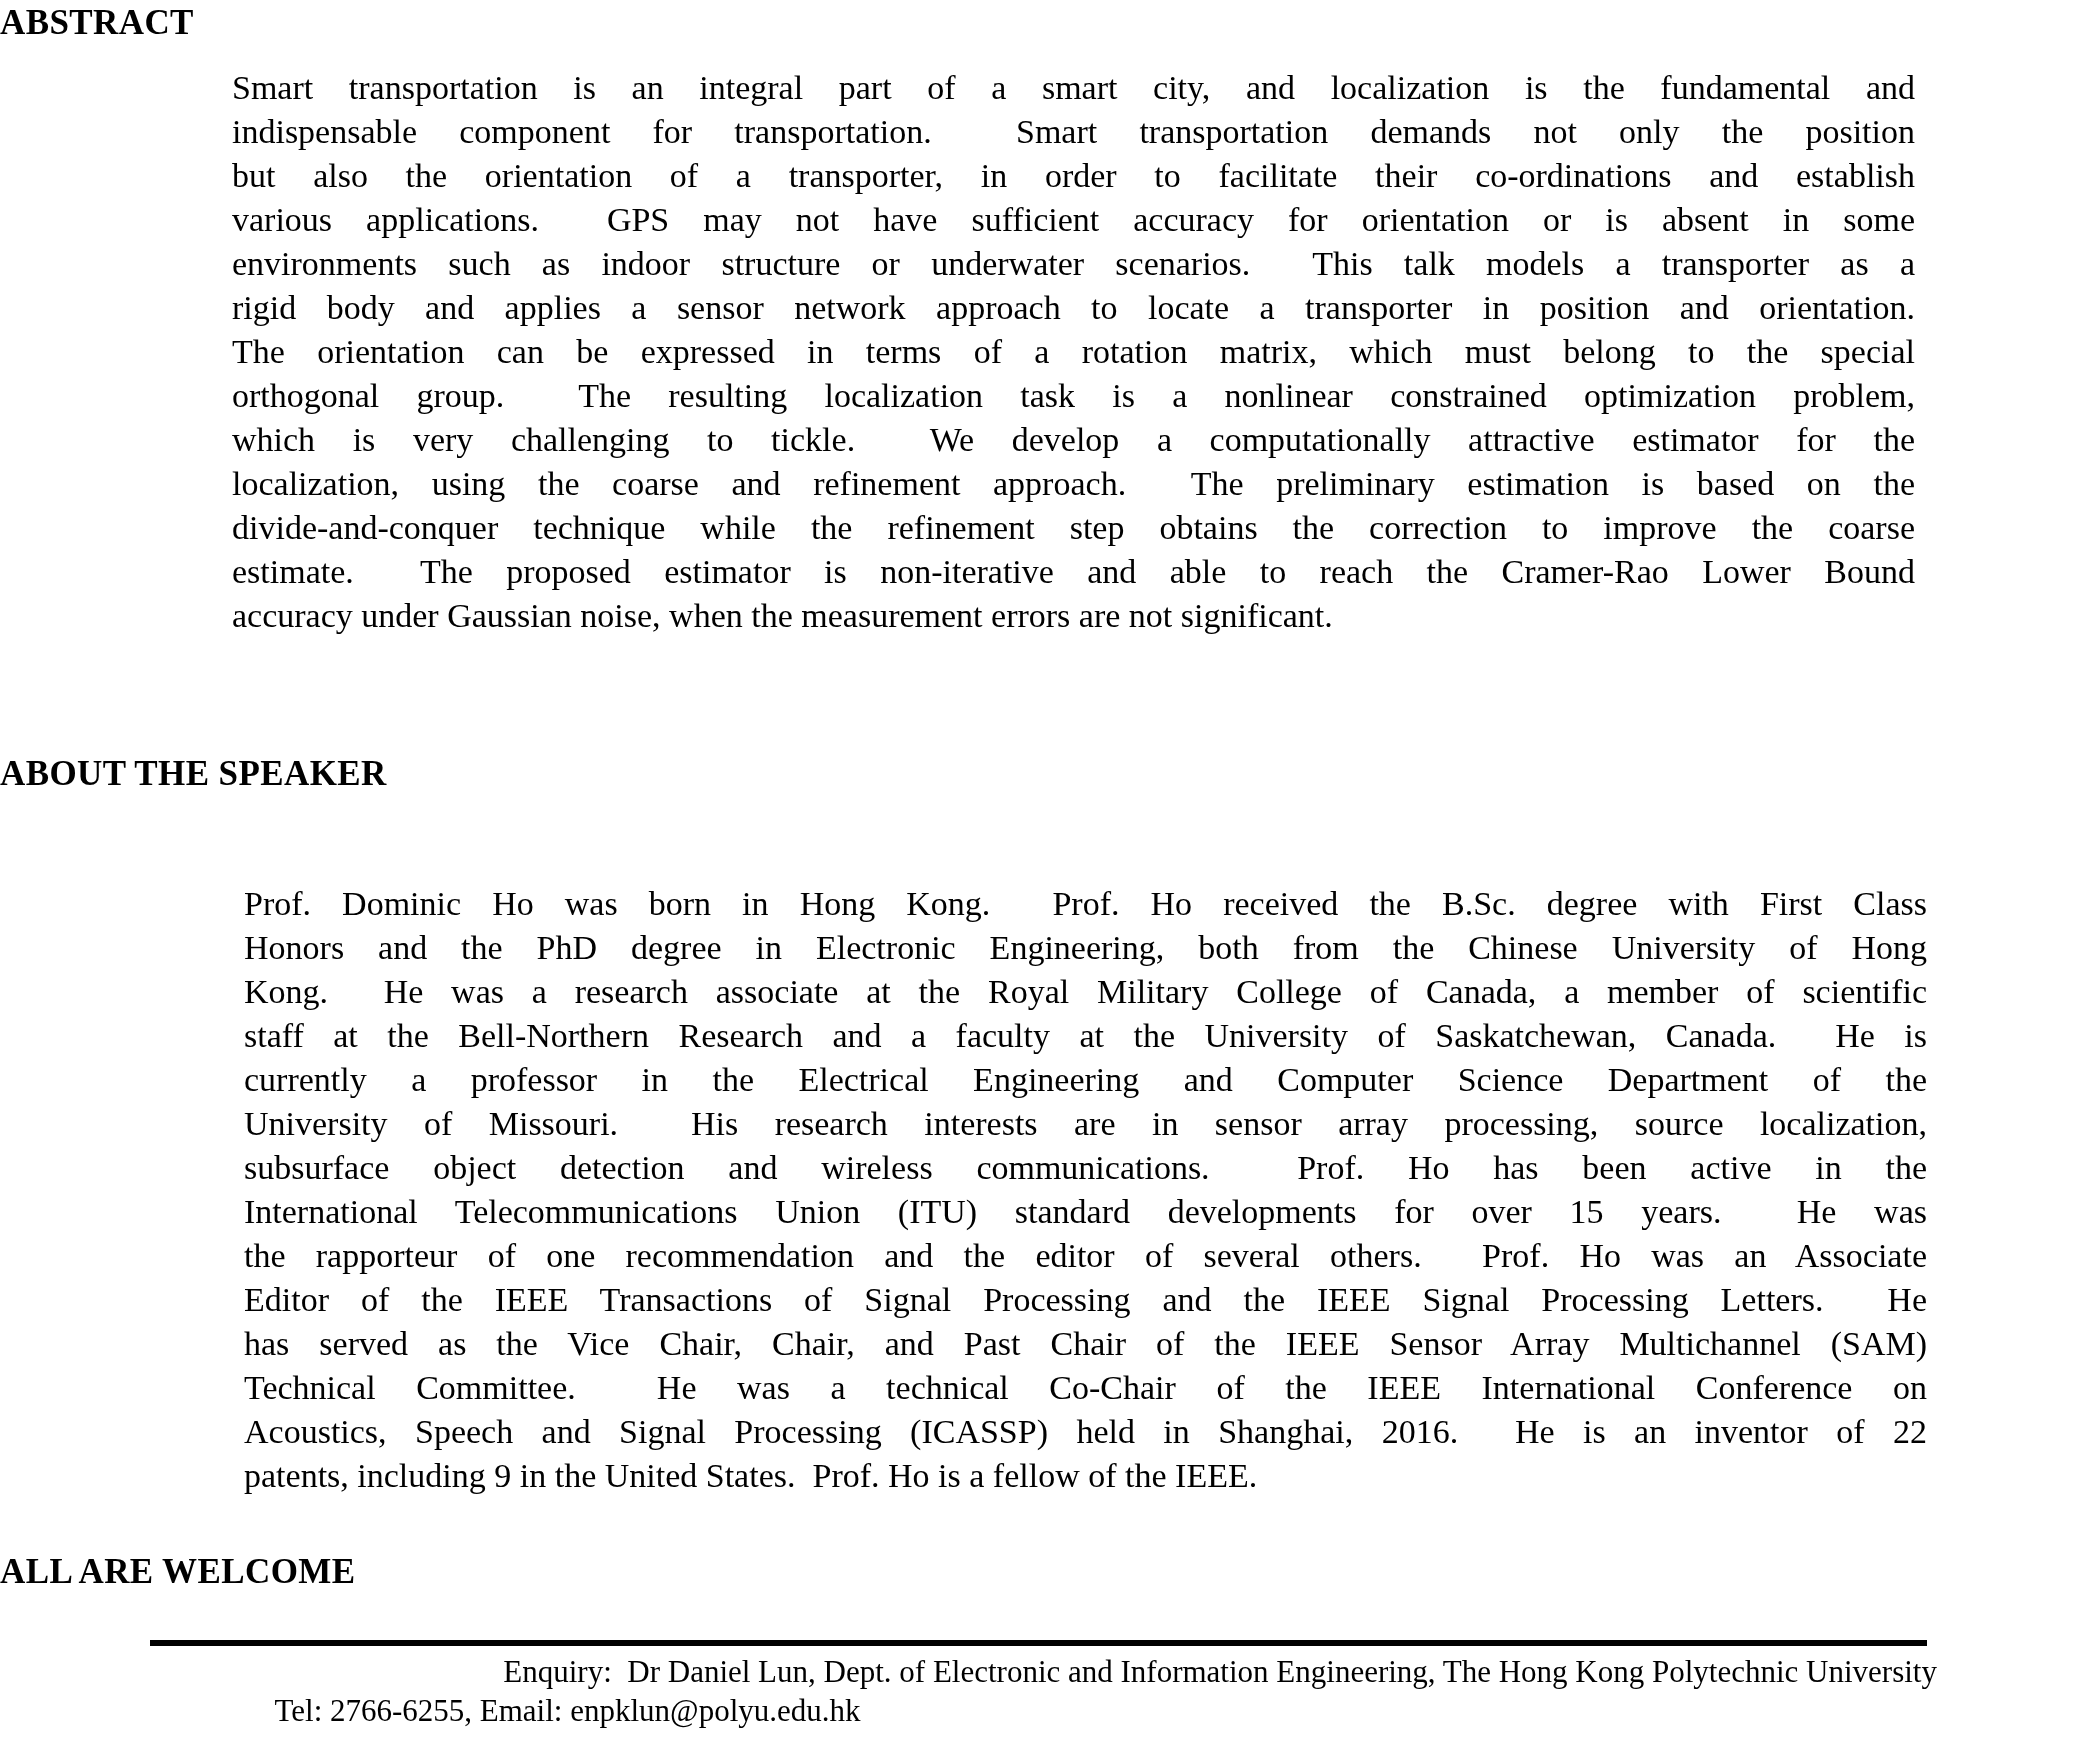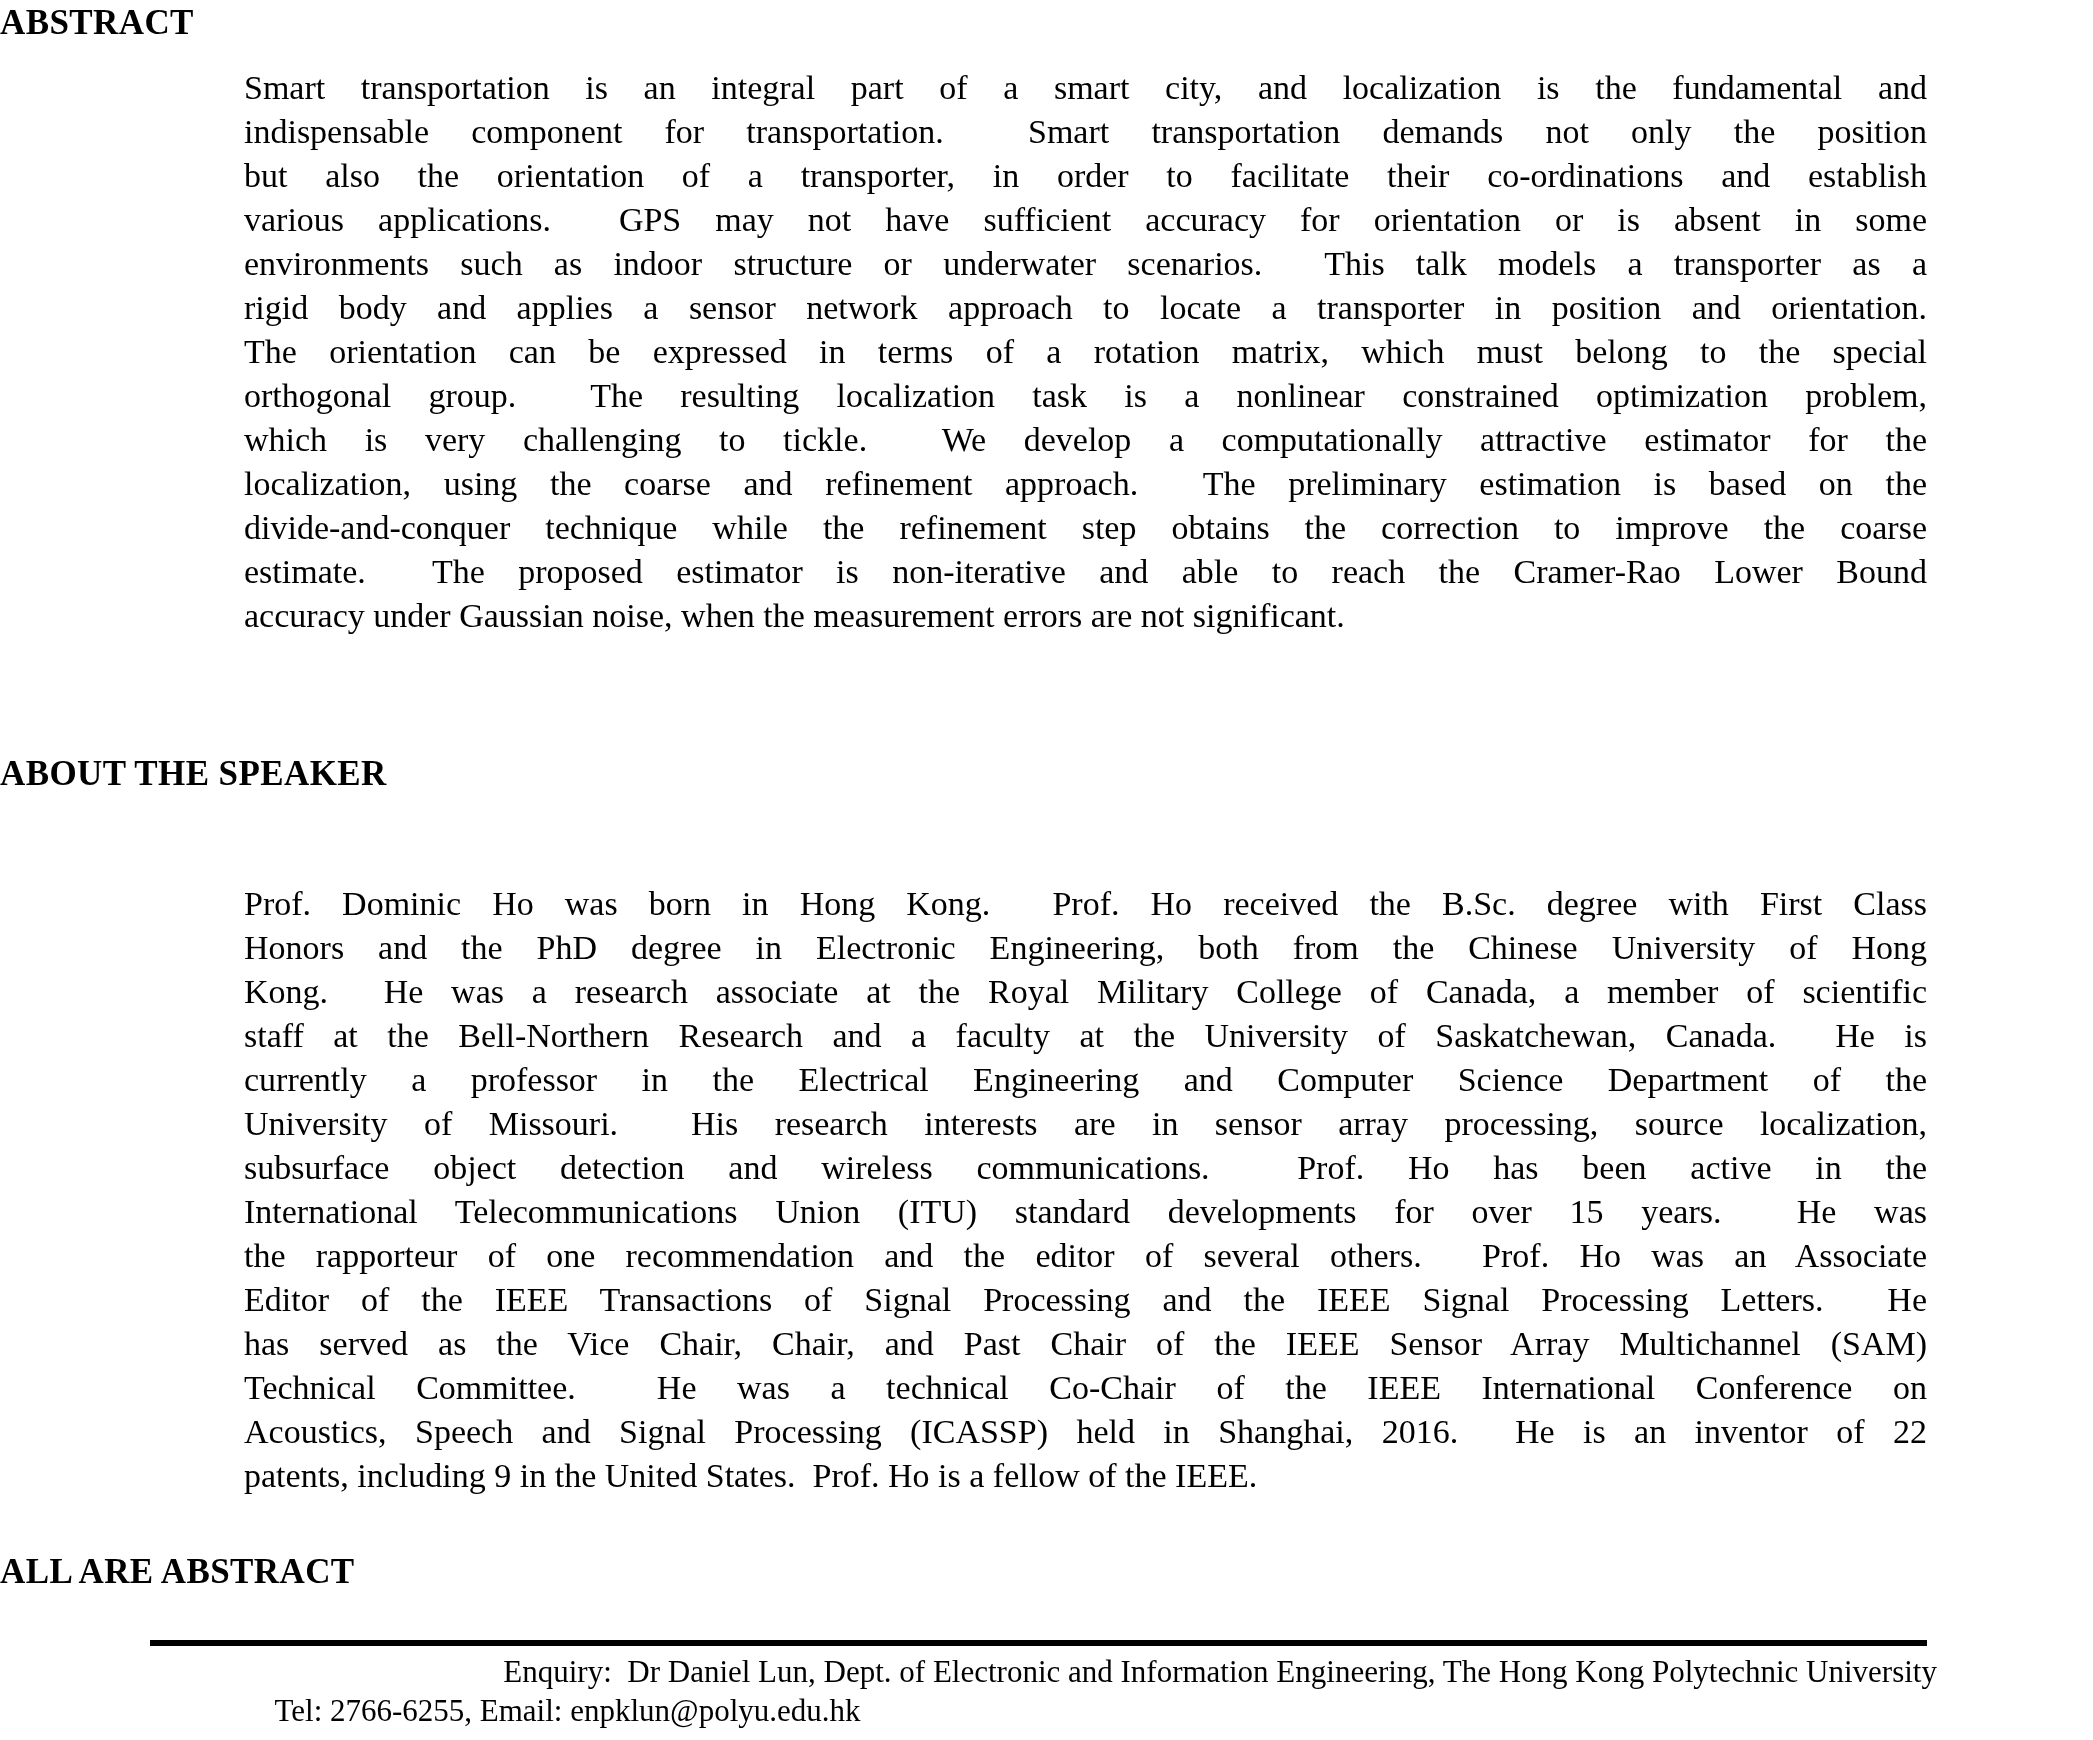--- a/index.html
+++ b/index.html
@@ -49,21 +49,21 @@
   .body-text {
     position: absolute;
     font-size: 34px;
     line-height: 44px;
     text-align: justify;
     text-justify: inter-word;
     white-space: pre-wrap;
     hyphens: none;
   }
   #abstract-body {
-    left: 244px;
+    left: 232px;
     top: 66px;
     width: 1683px;
   }
   #speaker-body {
     left: 244px;
     top: 882px;
     width: 1683px;
   }
   .abs-line, .spk-line {
     display: block;
@@ -107,21 +107,21 @@
 <div class="page">
 
   <div class="heading" id="abstract-heading">ABSTRACT</div>
 
   <div class="body-text" id="abstract-body"><span class="abs-line">Smart transportation is an integral part of a smart city, and localization is the fundamental and</span><span class="abs-line">indispensable component for transportation.  Smart transportation demands not only the position</span><span class="abs-line">but also the orientation of a transporter, in order to facilitate their co-ordinations and establish</span><span class="abs-line">various applications.  GPS may not have sufficient accuracy for orientation or is absent in some</span><span class="abs-line">environments such as indoor structure or underwater scenarios.  This talk models a transporter as a</span><span class="abs-line">rigid body and applies a sensor network approach to locate a transporter in position and orientation.</span><span class="abs-line">The orientation can be expressed in terms of a rotation matrix, which must belong to the special</span><span class="abs-line">orthogonal group.  The resulting localization task is a nonlinear constrained optimization problem,</span><span class="abs-line">which is very challenging to tickle.  We develop a computationally attractive estimator for the</span><span class="abs-line">localization, using the coarse and refinement approach.  The preliminary estimation is based on the</span><span class="abs-line">divide-and-conquer technique while the refinement step obtains the correction to improve the coarse</span><span class="abs-line">estimate.  The proposed estimator is non-iterative and able to reach the Cramer-Rao Lower Bound</span><span class="abs-line" style="text-align-last: left;">accuracy under Gaussian noise, when the measurement errors are not significant.</span></div>
 
   <div class="heading" id="speaker-heading">ABOUT THE SPEAKER</div>
 
   <div class="body-text" id="speaker-body"><span class="spk-line">Prof. Dominic Ho was born in Hong Kong.  Prof. Ho received the B.Sc. degree with First Class</span><span class="spk-line">Honors and the PhD degree in Electronic Engineering, both from the Chinese University of Hong</span><span class="spk-line">Kong.  He was a research associate at the Royal Military College of Canada, a member of scientific</span><span class="spk-line">staff at the Bell-Northern Research and a faculty at the University of Saskatchewan, Canada.  He is</span><span class="spk-line">currently a professor in the Electrical Engineering and Computer Science Department of the</span><span class="spk-line">University of Missouri.  His research interests are in sensor array processing, source localization,</span><span class="spk-line">subsurface object detection and wireless communications.  Prof. Ho has been active in the</span><span class="spk-line">International Telecommunications Union (ITU) standard developments for over 15 years.  He was</span><span class="spk-line">the rapporteur of one recommendation and the editor of several others.  Prof. Ho was an Associate</span><span class="spk-line">Editor of the IEEE Transactions of Signal Processing and the IEEE Signal Processing Letters.  He</span><span class="spk-line">has served as the Vice Chair, Chair, and Past Chair of the IEEE Sensor Array Multichannel (SAM)</span><span class="spk-line">Technical Committee.  He was a technical Co-Chair of the IEEE International Conference on</span><span class="spk-line">Acoustics, Speech and Signal Processing (ICASSP) held in Shanghai, 2016.  He is an inventor of 22</span><span class="spk-line" style="text-align-last: left;">patents, including 9 in the United States.  Prof. Ho is a fellow of the IEEE.</span></div>
 
-  <div class="heading" id="welcome-heading">ALL ARE ABSTRACT</div>
+  <div class="heading" id="welcome-heading">ALL ARE WELCOME</div>
 
   <div id="footer-rule"></div>
 
   <div class="footer-line" id="footer-line-1">Enquiry:  Dr Daniel Lun, Dept. of Electronic and Information Engineering, The Hong Kong Polytechnic University</div>
 
   <div class="footer-line" id="footer-line-2">Tel: 2766-6255, Email: enpklun@polyu.edu.hk</div>
 
 </div>
 
 

